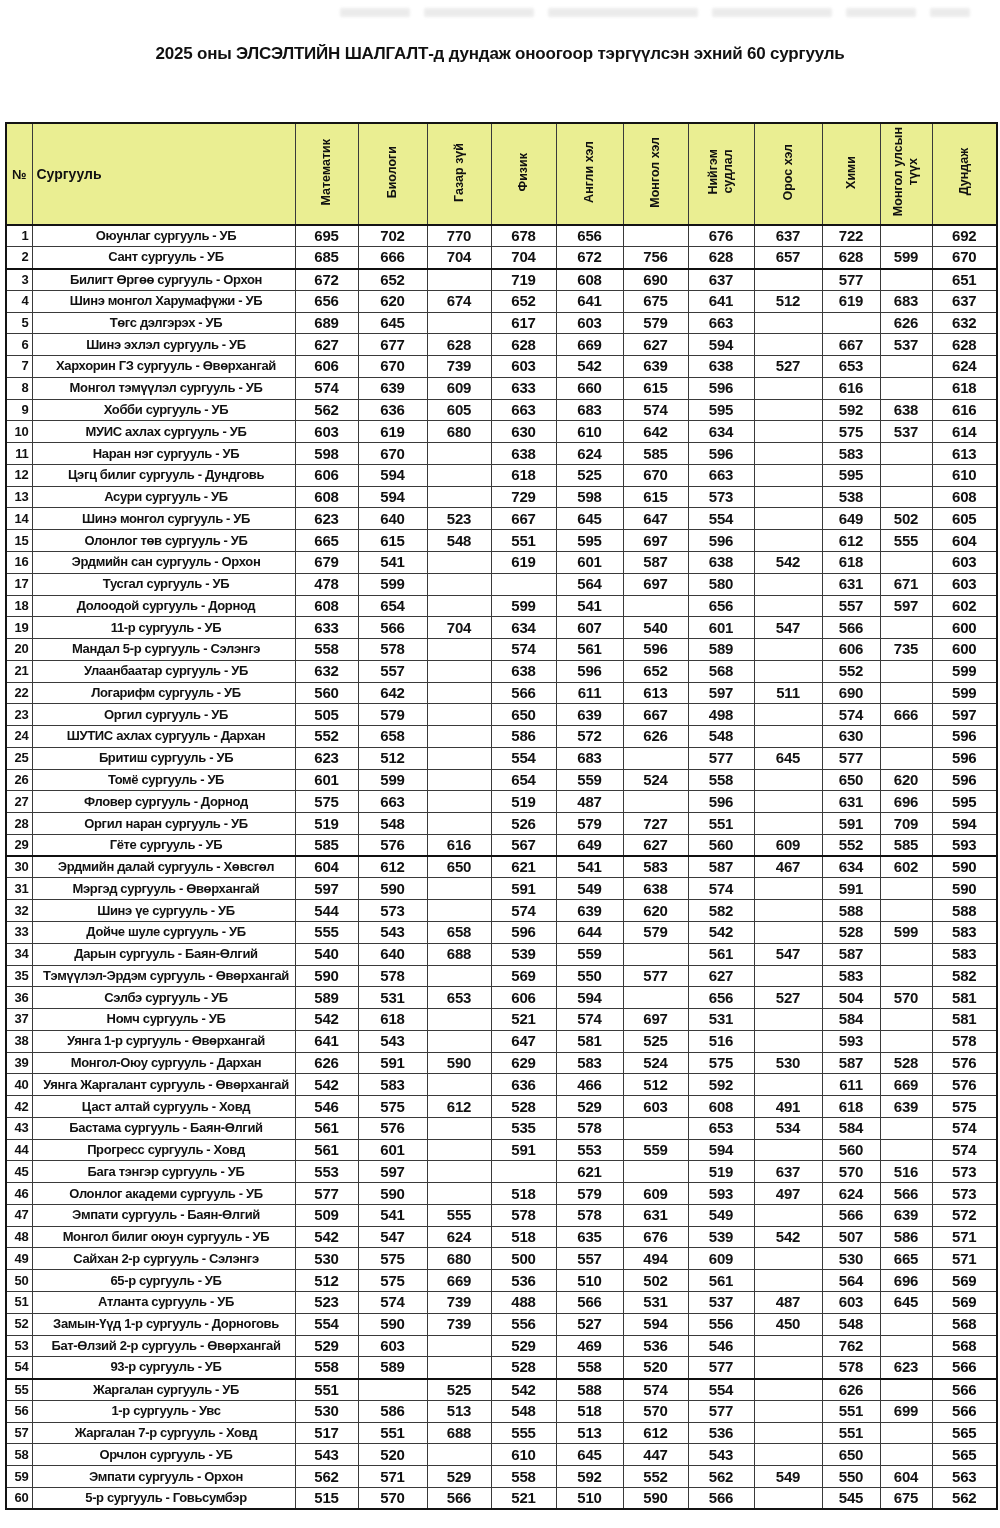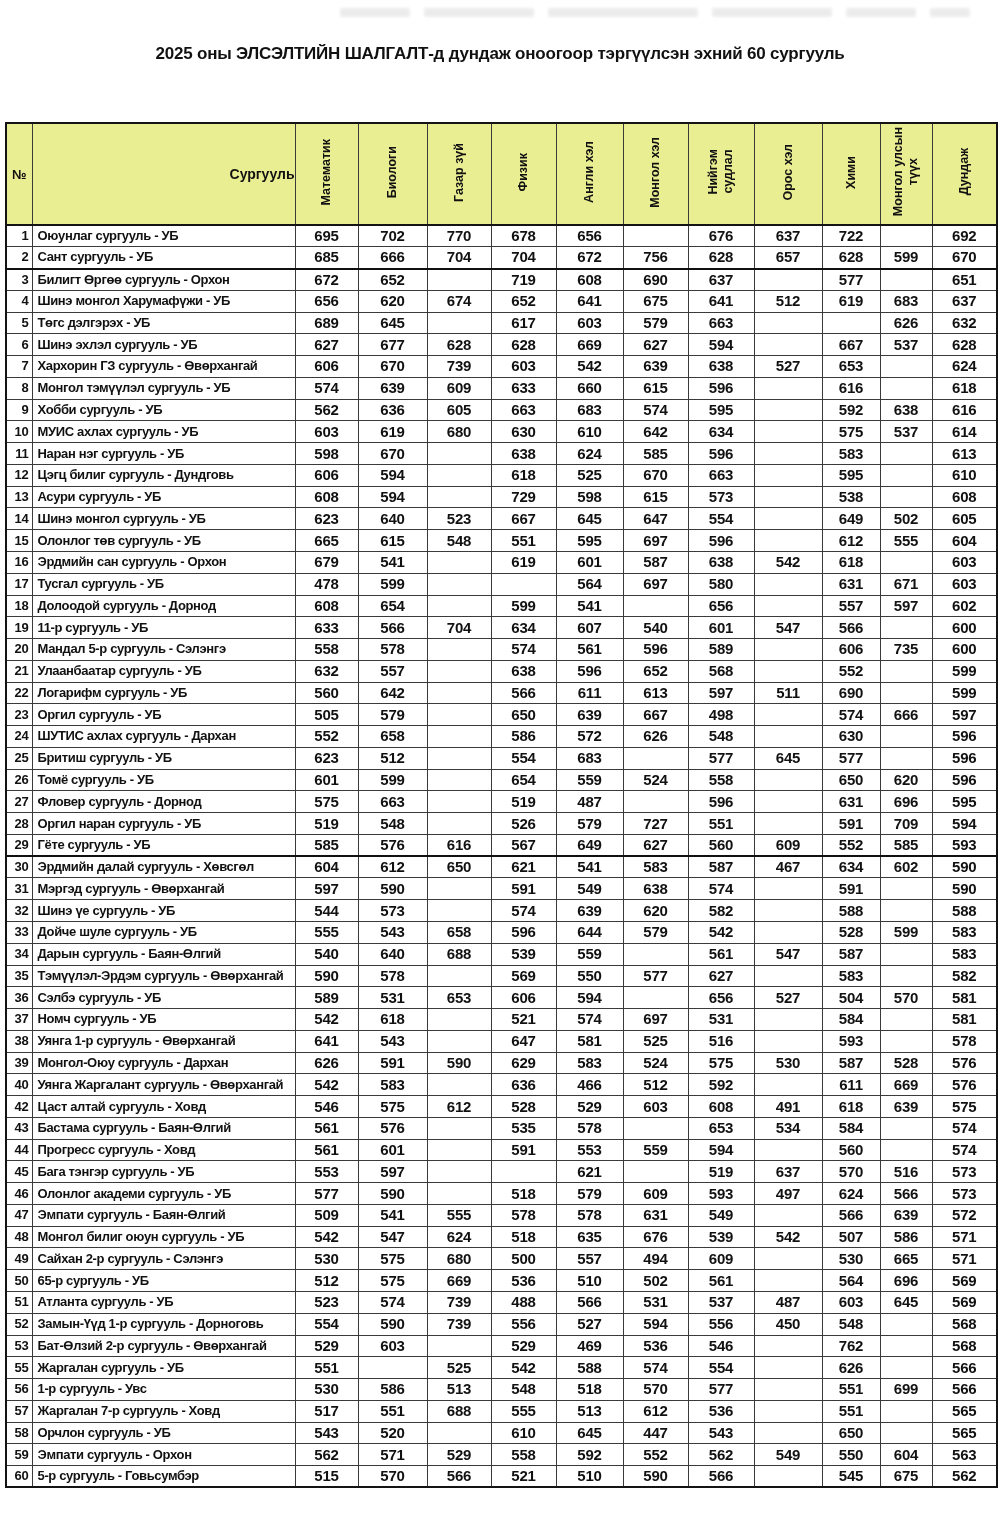--- a/index.html
+++ b/index.html
@@ -28,35 +28,35 @@
   col.w4{width:67px} col.w5{width:65px} col.w6{width:66px} col.w7{width:68px}
   col.w8{width:58px} col.w9{width:52px} col.w10{width:65px}
 
   th,td{border:1px solid #3a3a3a;padding:0;overflow:hidden;}
 
   thead th{
     background:#eaee92;height:100px;vertical-align:middle;text-align:center;
     font-weight:bold;border-bottom:2px solid #141414;
   }
   th.h-num{font-size:13px;text-align:center;}
-  th.h-name{font-size:14px;text-align:right;padding-left:4px;}
+  th.h-name{font-size:14px;text-align:left;padding-left:4px;}
   .vh{
     display:inline-block;
     writing-mode:vertical-rl;transform:rotate(180deg);
     white-space:pre-line;line-height:1.18;
     font-size:12.5px;font-weight:bold;max-height:96px;
   }
 
   tbody tr{height:21.77px;}
   tbody td{
     font-weight:bold;font-size:15px;text-align:center;
     white-space:nowrap;line-height:20px;letter-spacing:-0.2px;background:#ffffff;
   }
   td.c-num{font-size:13px;text-align:right;padding-right:3px;}
-  td.c-name{font-size:13px;text-align:left;padding-left:5px;letter-spacing:-0.35px;}
+  td.c-name{font-size:13px;text-align:center;padding-left:5px;letter-spacing:-0.35px;}
   tr.thick td{border-bottom:2.5px solid #101010;}
 </style>
 </head>
 <body>
 
 <div class="top-smudge" aria-hidden="true">
   <i style="width:70px"></i>
     <i style="width:110px"></i>
     <i style="width:150px"></i>
   <i style="width:120px"></i>
@@ -877,20 +877,35 @@
         <td class="c-score"></td>
         <td class="c-score">529</td>
         <td class="c-score">469</td>
         <td class="c-score">536</td>
         <td class="c-score">546</td>
         <td class="c-score"></td>
         <td class="c-score">762</td>
         <td class="c-score"></td>
         <td class="c-score">568</td>
       </tr>
+      <tr class="thick">
+    <td class="c-num">54</td>
+    <td class="c-name">93-р сургууль - УБ</td>
+  <td class="c-score">558</td>
+        <td class="c-score">589</td>
+        <td class="c-score"></td>
+        <td class="c-score">528</td>
+        <td class="c-score">558</td>
+        <td class="c-score">520</td>
+        <td class="c-score">577</td>
+        <td class="c-score"></td>
+        <td class="c-score">578</td>
+        <td class="c-score">623</td>
+        <td class="c-score">566</td>
+      </tr>
       <tr>
     <td class="c-num">55</td>
     <td class="c-name">Жаргалан сургууль - УБ</td>
   <td class="c-score">551</td>
         <td class="c-score"></td>
         <td class="c-score">525</td>
         <td class="c-score">542</td>
         <td class="c-score">588</td>
         <td class="c-score">574</td>
         <td class="c-score">554</td>

